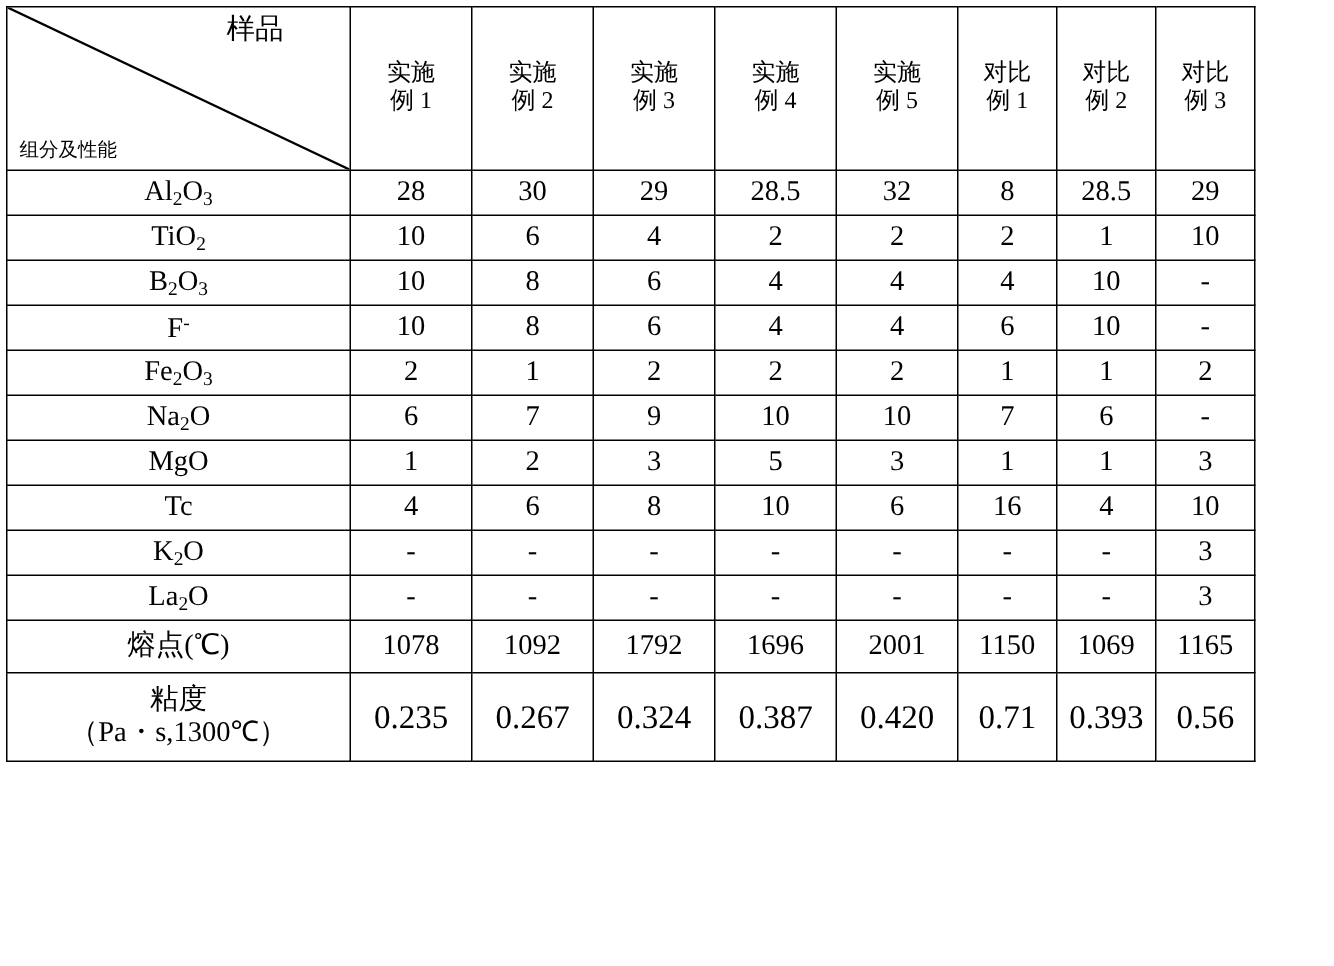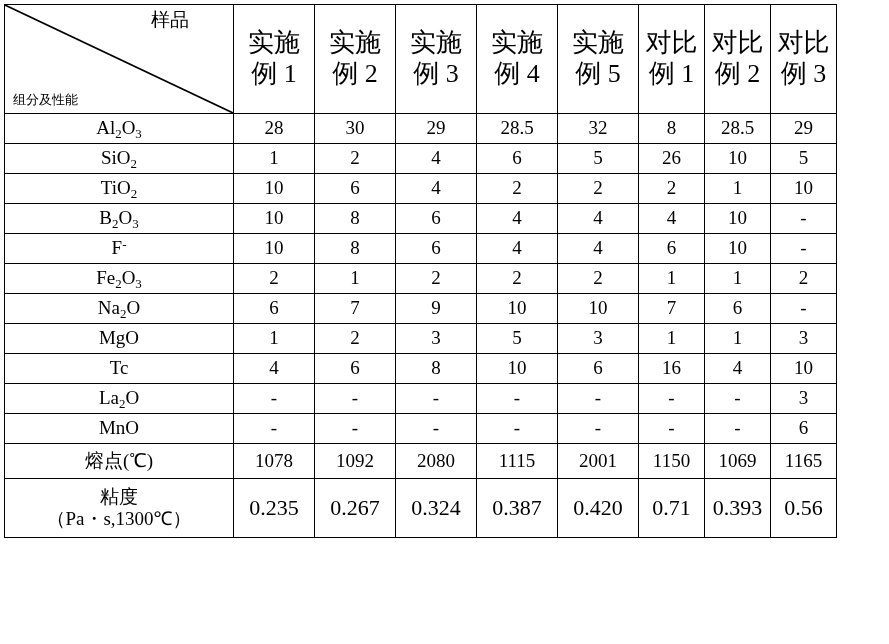--- a/index.html
+++ b/index.html
@@ -62,21 +62,21 @@
   }
   .corner .prop-label {
     position: absolute;
     left: 8px;
     bottom: 6px;
     font-size: 13px;
     white-space: nowrap;
   }
   .hdr-col {
     height: 108px;
-    font-size: 26px;
+    font-size: 16px;
     line-height: 1.35;
   }
   .hdr-col .l1, .hdr-col .l2 {
     display: block;
   }
   .row-label {
     height: 29px;
     font-size: 19px;
   }
   .cellv {
@@ -169,31 +169,20 @@
           <td class="cellv">28</td>
           <td class="cellv">30</td>
           <td class="cellv">29</td>
           <td class="cellv">28.5</td>
           <td class="cellv">32</td>
           <td class="cellv">8</td>
           <td class="cellv">28.5</td>
           <td class="cellv">29</td>
         </tr>
         <tr>
-          <td class="row-label">SiO<sub>2</sub></td>
-          <td class="cellv">1</td>
-          <td class="cellv">2</td>
-          <td class="cellv">4</td>
-          <td class="cellv">6</td>
-          <td class="cellv">5</td>
-          <td class="cellv">26</td>
-          <td class="cellv">10</td>
-          <td class="cellv">5</td>
-        </tr>
-        <tr>
           <td class="row-label">TiO<sub>2</sub></td>
           <td class="cellv">10</td>
           <td class="cellv">6</td>
           <td class="cellv">4</td>
           <td class="cellv">2</td>
           <td class="cellv">2</td>
           <td class="cellv">2</td>
           <td class="cellv">1</td>
           <td class="cellv">10</td>
         </tr>
@@ -257,47 +246,47 @@
           <td class="cellv">4</td>
           <td class="cellv">6</td>
           <td class="cellv">8</td>
           <td class="cellv">10</td>
           <td class="cellv">6</td>
           <td class="cellv">16</td>
           <td class="cellv">4</td>
           <td class="cellv">10</td>
         </tr>
         <tr>
+          <td class="row-label">K<sub>2</sub>O</td>
+          <td class="cellv">-</td>
+          <td class="cellv">-</td>
+          <td class="cellv">-</td>
+          <td class="cellv">-</td>
+          <td class="cellv">-</td>
+          <td class="cellv">-</td>
+          <td class="cellv">-</td>
+          <td class="cellv">3</td>
+        </tr>
+        <tr>
           <td class="row-label">La<sub>2</sub>O</td>
           <td class="cellv">-</td>
           <td class="cellv">-</td>
           <td class="cellv">-</td>
           <td class="cellv">-</td>
           <td class="cellv">-</td>
           <td class="cellv">-</td>
           <td class="cellv">-</td>
           <td class="cellv">3</td>
-        </tr>
-        <tr>
-          <td class="row-label">MnO</td>
-          <td class="cellv">-</td>
-          <td class="cellv">-</td>
-          <td class="cellv">-</td>
-          <td class="cellv">-</td>
-          <td class="cellv">-</td>
-          <td class="cellv">-</td>
-          <td class="cellv">-</td>
-          <td class="cellv">6</td>
         </tr>
         <tr>
           <td class="row-label melt-label">熔点(℃)</td>
           <td class="cellv melt-val">1078</td>
           <td class="cellv melt-val">1092</td>
-          <td class="cellv melt-val">2080</td>
-          <td class="cellv melt-val">1115</td>
+          <td class="cellv melt-val">1792</td>
+          <td class="cellv melt-val">1696</td>
           <td class="cellv melt-val">2001</td>
           <td class="cellv melt-val">1150</td>
           <td class="cellv melt-val">1069</td>
           <td class="cellv melt-val">1165</td>
         </tr>
         <tr>
           <td class="tall-label">
             <span class="l1">粘度</span>
             <span class="l2">（Pa・s,1300℃）</span>
           </td>

